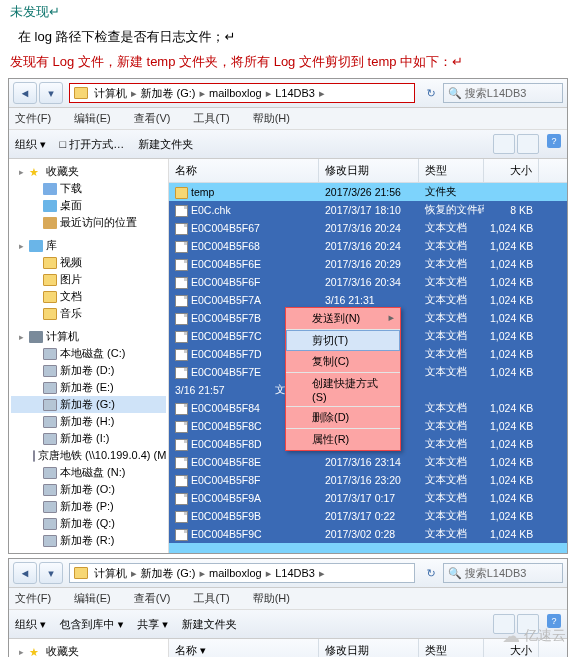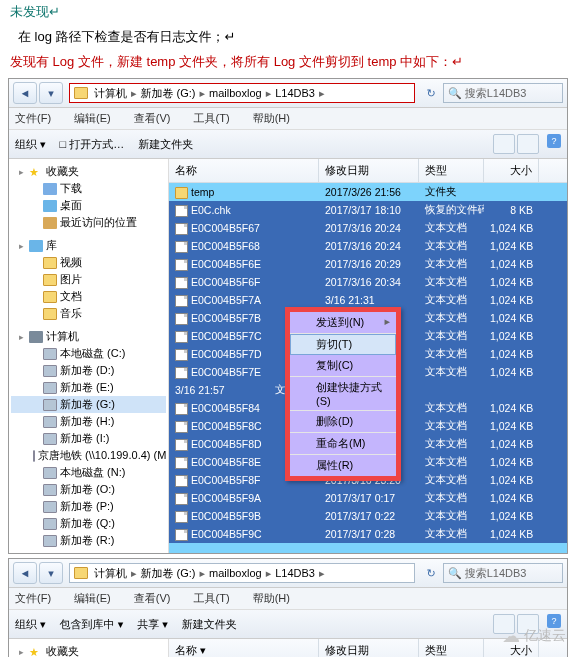--- a/index.html
+++ b/index.html
@@ -48,21 +48,21 @@
 .col-date{flex:0 0 100px}
 .col-type{flex:0 0 65px}
 .col-size{flex:0 0 55px;text-align:right}
 .listrow{display:flex;font-size:10.5px;padding:1px 0;align-items:center}
 .listrow.sel{background:#3a6ab5;color:#fff}
 .listrow div{padding:1px 6px;white-space:nowrap;overflow:hidden}
 .fico{width:13px;height:12px;margin-right:3px;display:inline-block;vertical-align:middle}
 .fico-folder{background:#f7d774;border:1px solid #cc9933;border-radius:1px}
 .fico-file{background:#fff;border:1px solid #888;position:relative}
 .fico-file::before{content:"";position:absolute;top:0;right:0;width:3px;height:3px;background:#ccc}
-.ctxmenu{position:absolute;left:276px;top:228px;width:116px;background:#c4b5fd;border:5px solid #ef4444;box-shadow:2px 2px 4px rgba(0,0,0,0.3);z-index:10;font-size:11px}
+.ctxmenu{position:absolute;left:276px;top:228px;width:116px;background:#fca5a5;border:1px solid #ef4444;box-shadow:2px 2px 4px rgba(0,0,0,0.3);z-index:10;font-size:11px}
 .ctxitem{padding:3px 8px 3px 26px;position:relative;border-bottom:1px solid #e5e5e5}
 .ctxitem:last-child{border-bottom:none}
 .ctxitem.hov{background:#d5e5f8;border:1px solid #7aa5d8;padding:2px 7px 2px 25px}
 .ctxitem .arrow{position:absolute;right:6px;color:#666}
 .divider{height:6px}
 .watermark{position:fixed;right:10px;bottom:10px;font-size:14px;color:#bbb;display:flex;align-items:center;gap:4px}
 .wm-ico{font-size:18px;color:#ccc}
 </style>
 </head>
 <body>
@@ -341,35 +341,34 @@
             <div class="col-size">1,024 KB</div>
           </div>
           <div class="listrow sel">
             <div class="col-name"><span class="fico fico-file"></span>E0C004B5F9B</div>
             <div class="col-date">2017/3/17 0:22</div>
             <div class="col-type">文本文档</div>
             <div class="col-size">1,024 KB</div>
           </div>
           <div class="listrow sel">
             <div class="col-name"><span class="fico fico-file"></span>E0C004B5F9C</div>
-            <div class="col-date">2017/3/17 0:28</div>
+            <div class="col-date">2017/3/02 0:28</div>
             <div class="col-type">文本文档</div>
             <div class="col-size">1,024 KB</div>
           </div>
         </div>
     </div>
   </div>
 
   <div class="ctxmenu" id="ctxmenu1">
       <div class="ctxitem">发送到(N)<span class="arrow">▸</span></div>
       <div class="ctxitem hov">剪切(T)</div>
       <div class="ctxitem">复制(C)</div>
       <div class="ctxitem">创建快捷方式(S)</div>
       <div class="ctxitem">删除(D)</div>
-      <div class="ctxitem">重命名(M)</div>
       <div class="ctxitem">属性(R)</div>
     </div>
 </div>
 
 <div class="explorer">
   <div class="toolbar1">
     <div class="nav-btn">◄</div>
     <div class="nav-btn">▾</div>
     <div class="pathbar noborder">
       <span class="folder-ico"></span>

